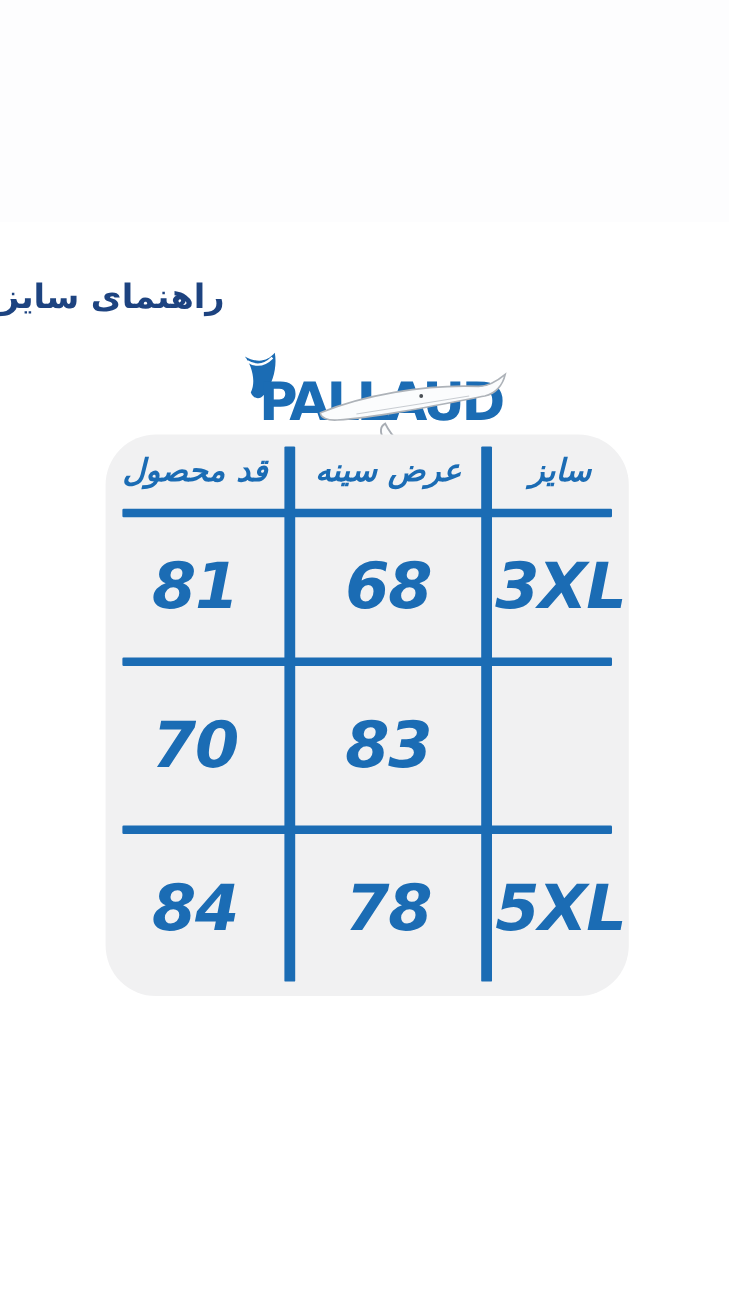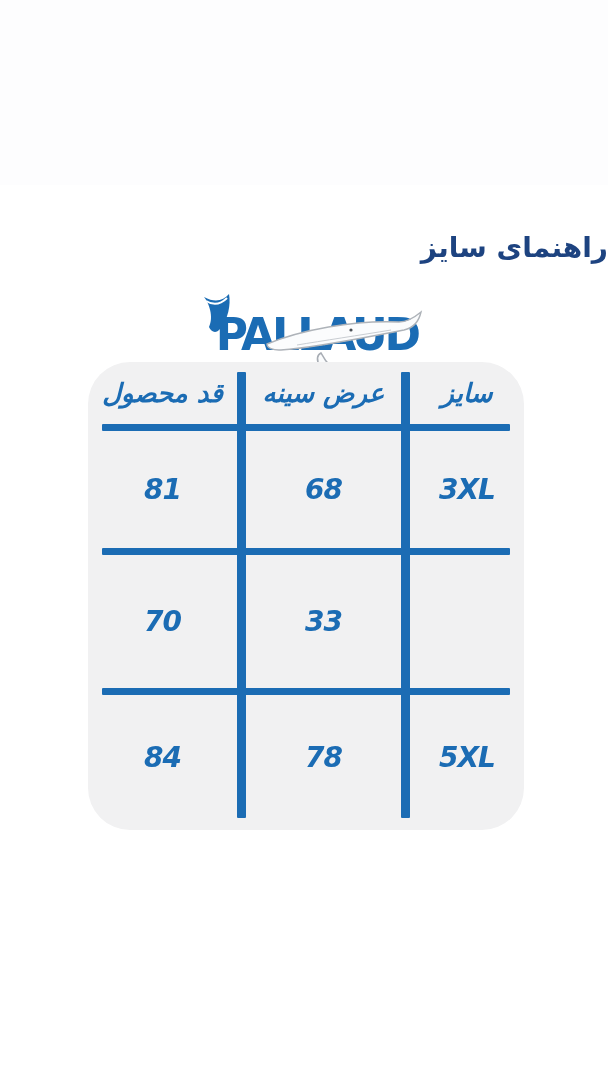--- a/index.html
+++ b/index.html
@@ -10,21 +10,21 @@
     background:#ffffff;
     overflow:hidden;
     font-family:"DejaVu Sans", sans-serif;
   }
   .top-band{
     position:absolute;left:0;top:0;width:608px;height:185px;
     background:#fdfdfe;
   }
   .page-title{
     position:absolute;left:0;top:231px;width:608px;
-    text-align:right;
+    text-align:left;
     direction:rtl;
     font-size:28px;font-weight:bold;
     color:#1d4380;
     letter-spacing:0px;
   }
   .brand-logo{
     position:absolute;left:201px;top:293px;width:222px;height:88px;
   }
   .size-card{
     position:absolute;left:88px;top:362px;width:436px;height:468px;
@@ -53,21 +53,21 @@
     text-align:center;
     color:#1b6cb4;
     font-weight:bold;
   }
   .head-cell{
     direction:rtl;
     font-size:26px;
     letter-spacing:0;
   }
   .val-cell{
-    font-size:28px;
+    font-size:53px;
     letter-spacing:-1px;
   }
   .c1{grid-column:1;}
   .c2{grid-column:3;}
   .c3{grid-column:5;text-align:center;}
 </style>
 </head>
 <body>
 
 <div class="screen">
@@ -109,21 +109,21 @@
     </div>
 
     <div class="t-row t-r1">
       <div class="t-cell val-cell c1">81</div>
       <div class="t-cell val-cell c2">68</div>
       <div class="t-cell val-cell c3">3XL</div>
     </div>
 
     <div class="t-row t-r2">
       <div class="t-cell val-cell c1">70</div>
-      <div class="t-cell val-cell c2">33</div>
+      <div class="t-cell val-cell c2">83</div>
     </div>
 
     <div class="t-row t-r3">
       <div class="t-cell val-cell c1">84</div>
       <div class="t-cell val-cell c2">78</div>
       <div class="t-cell val-cell c3">5XL</div>
     </div>
 
   </div>
 </div>

